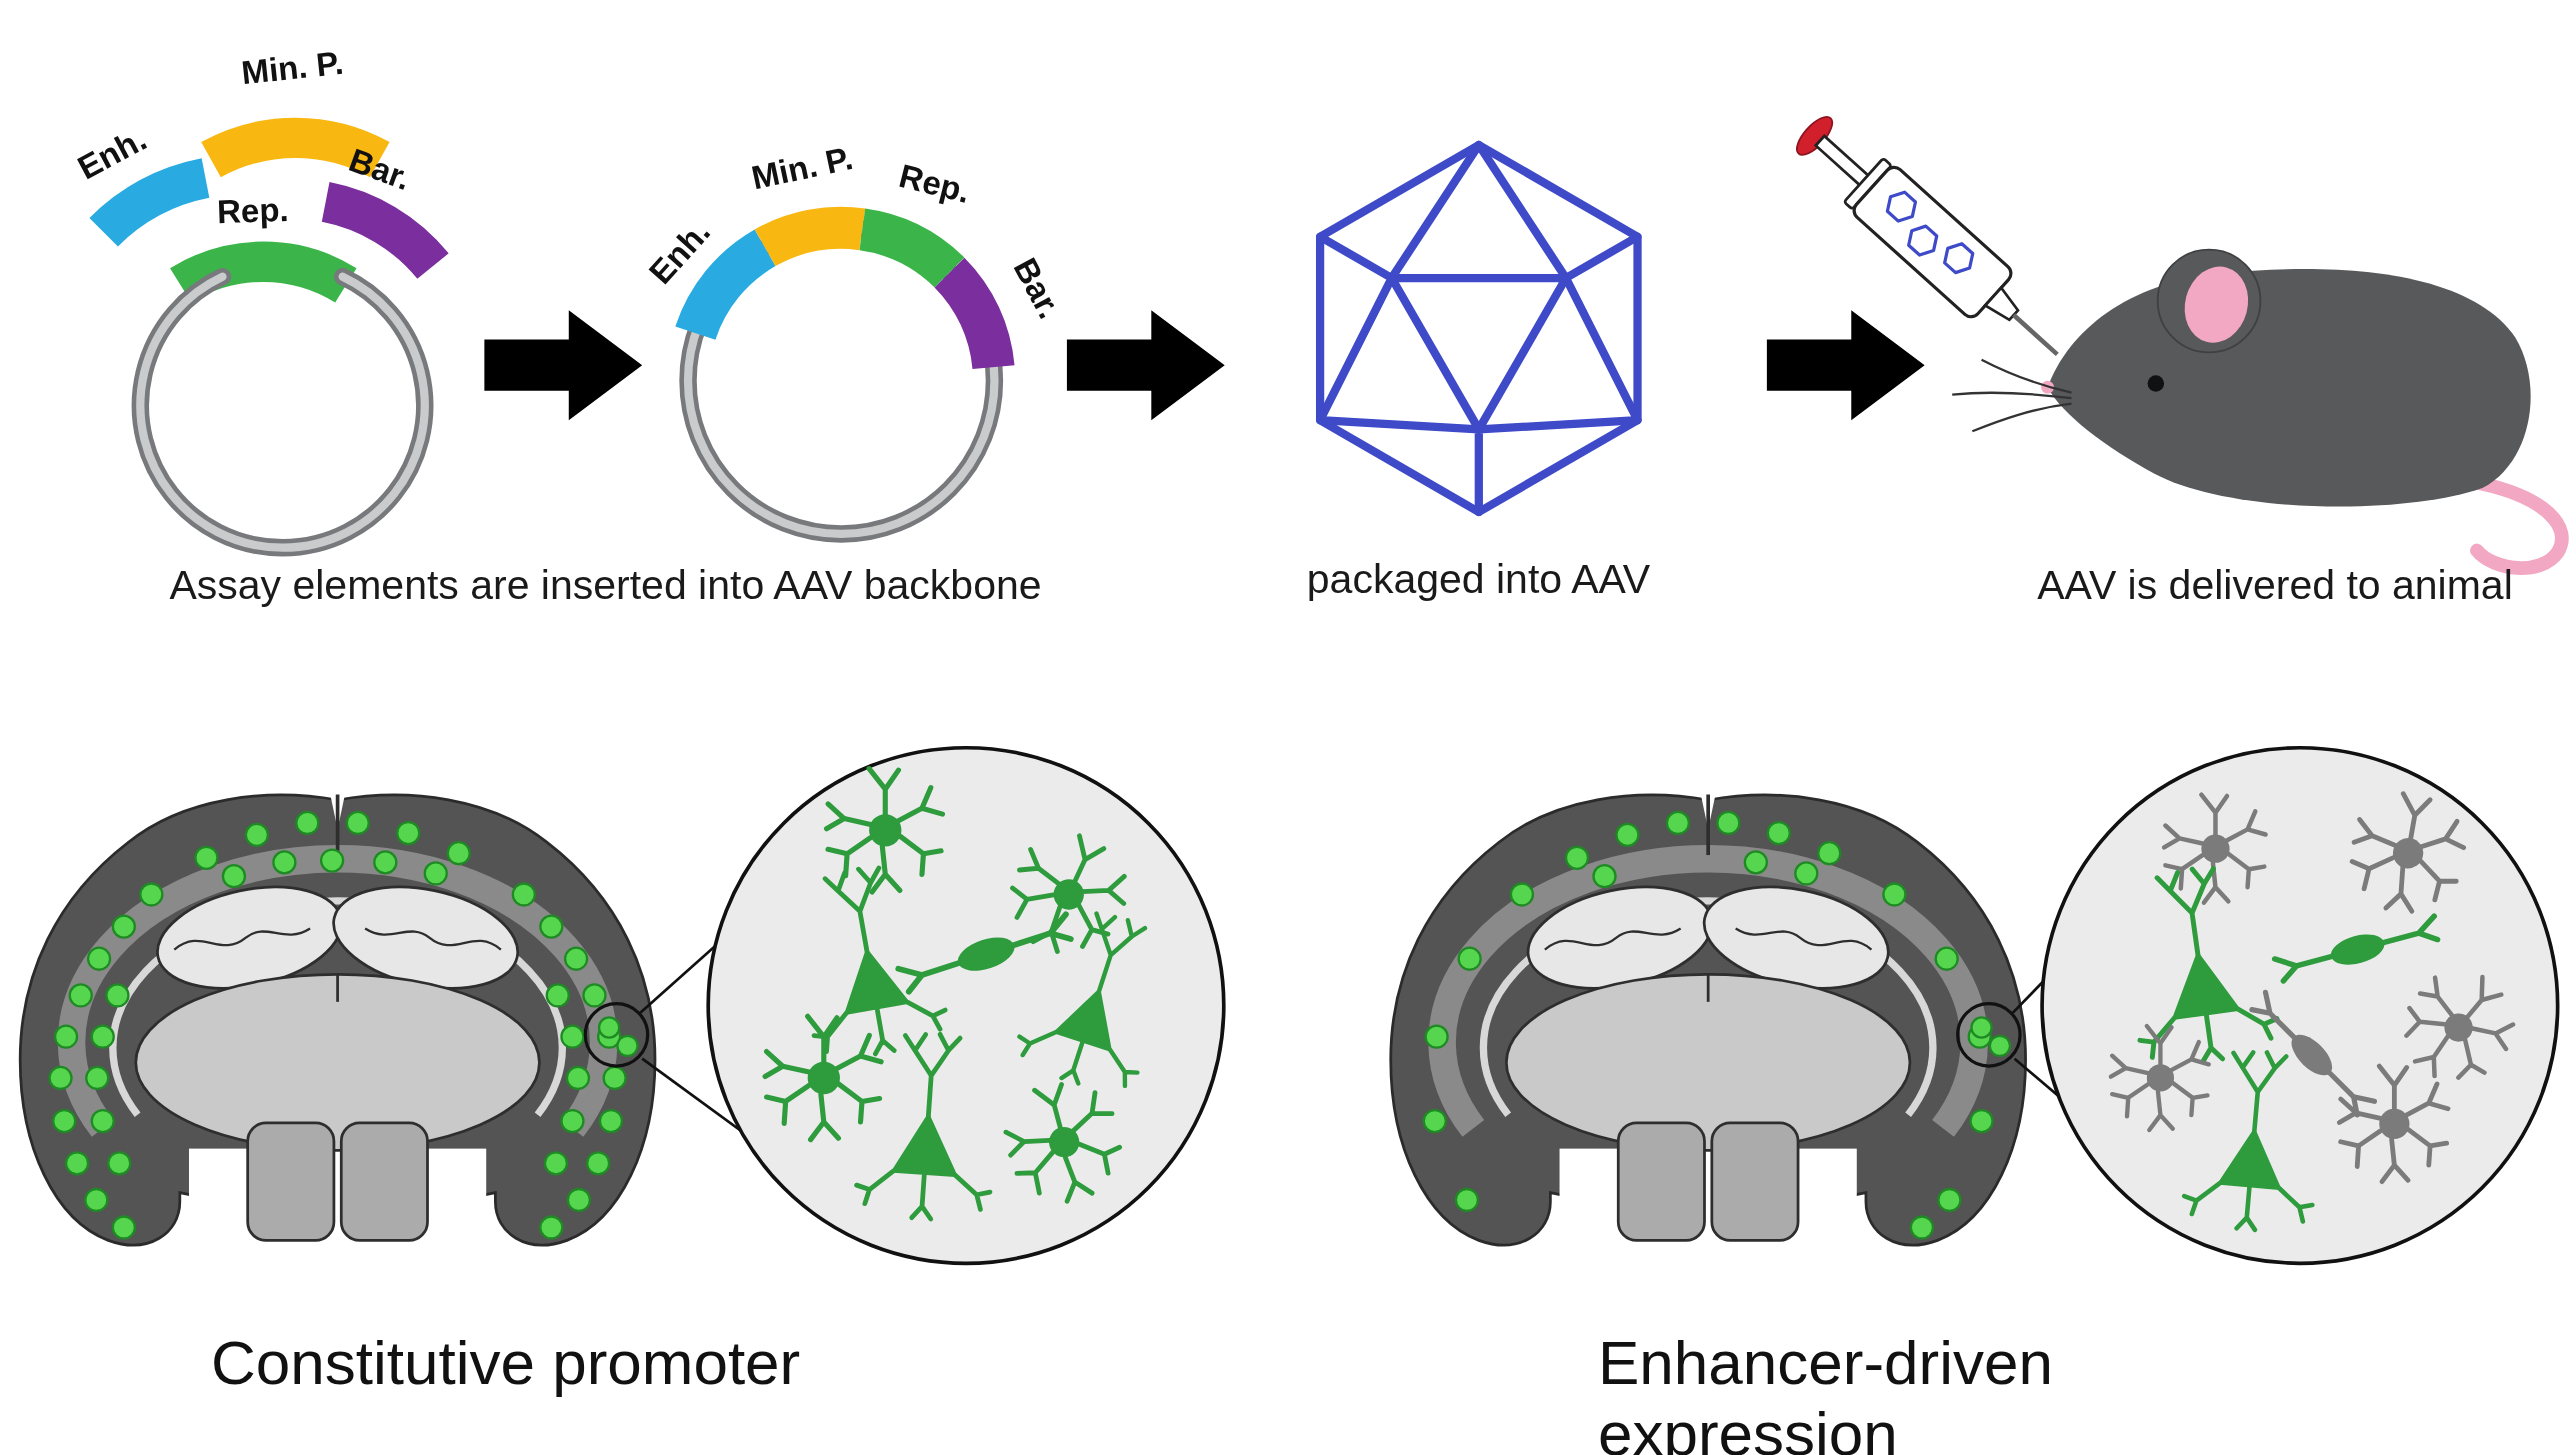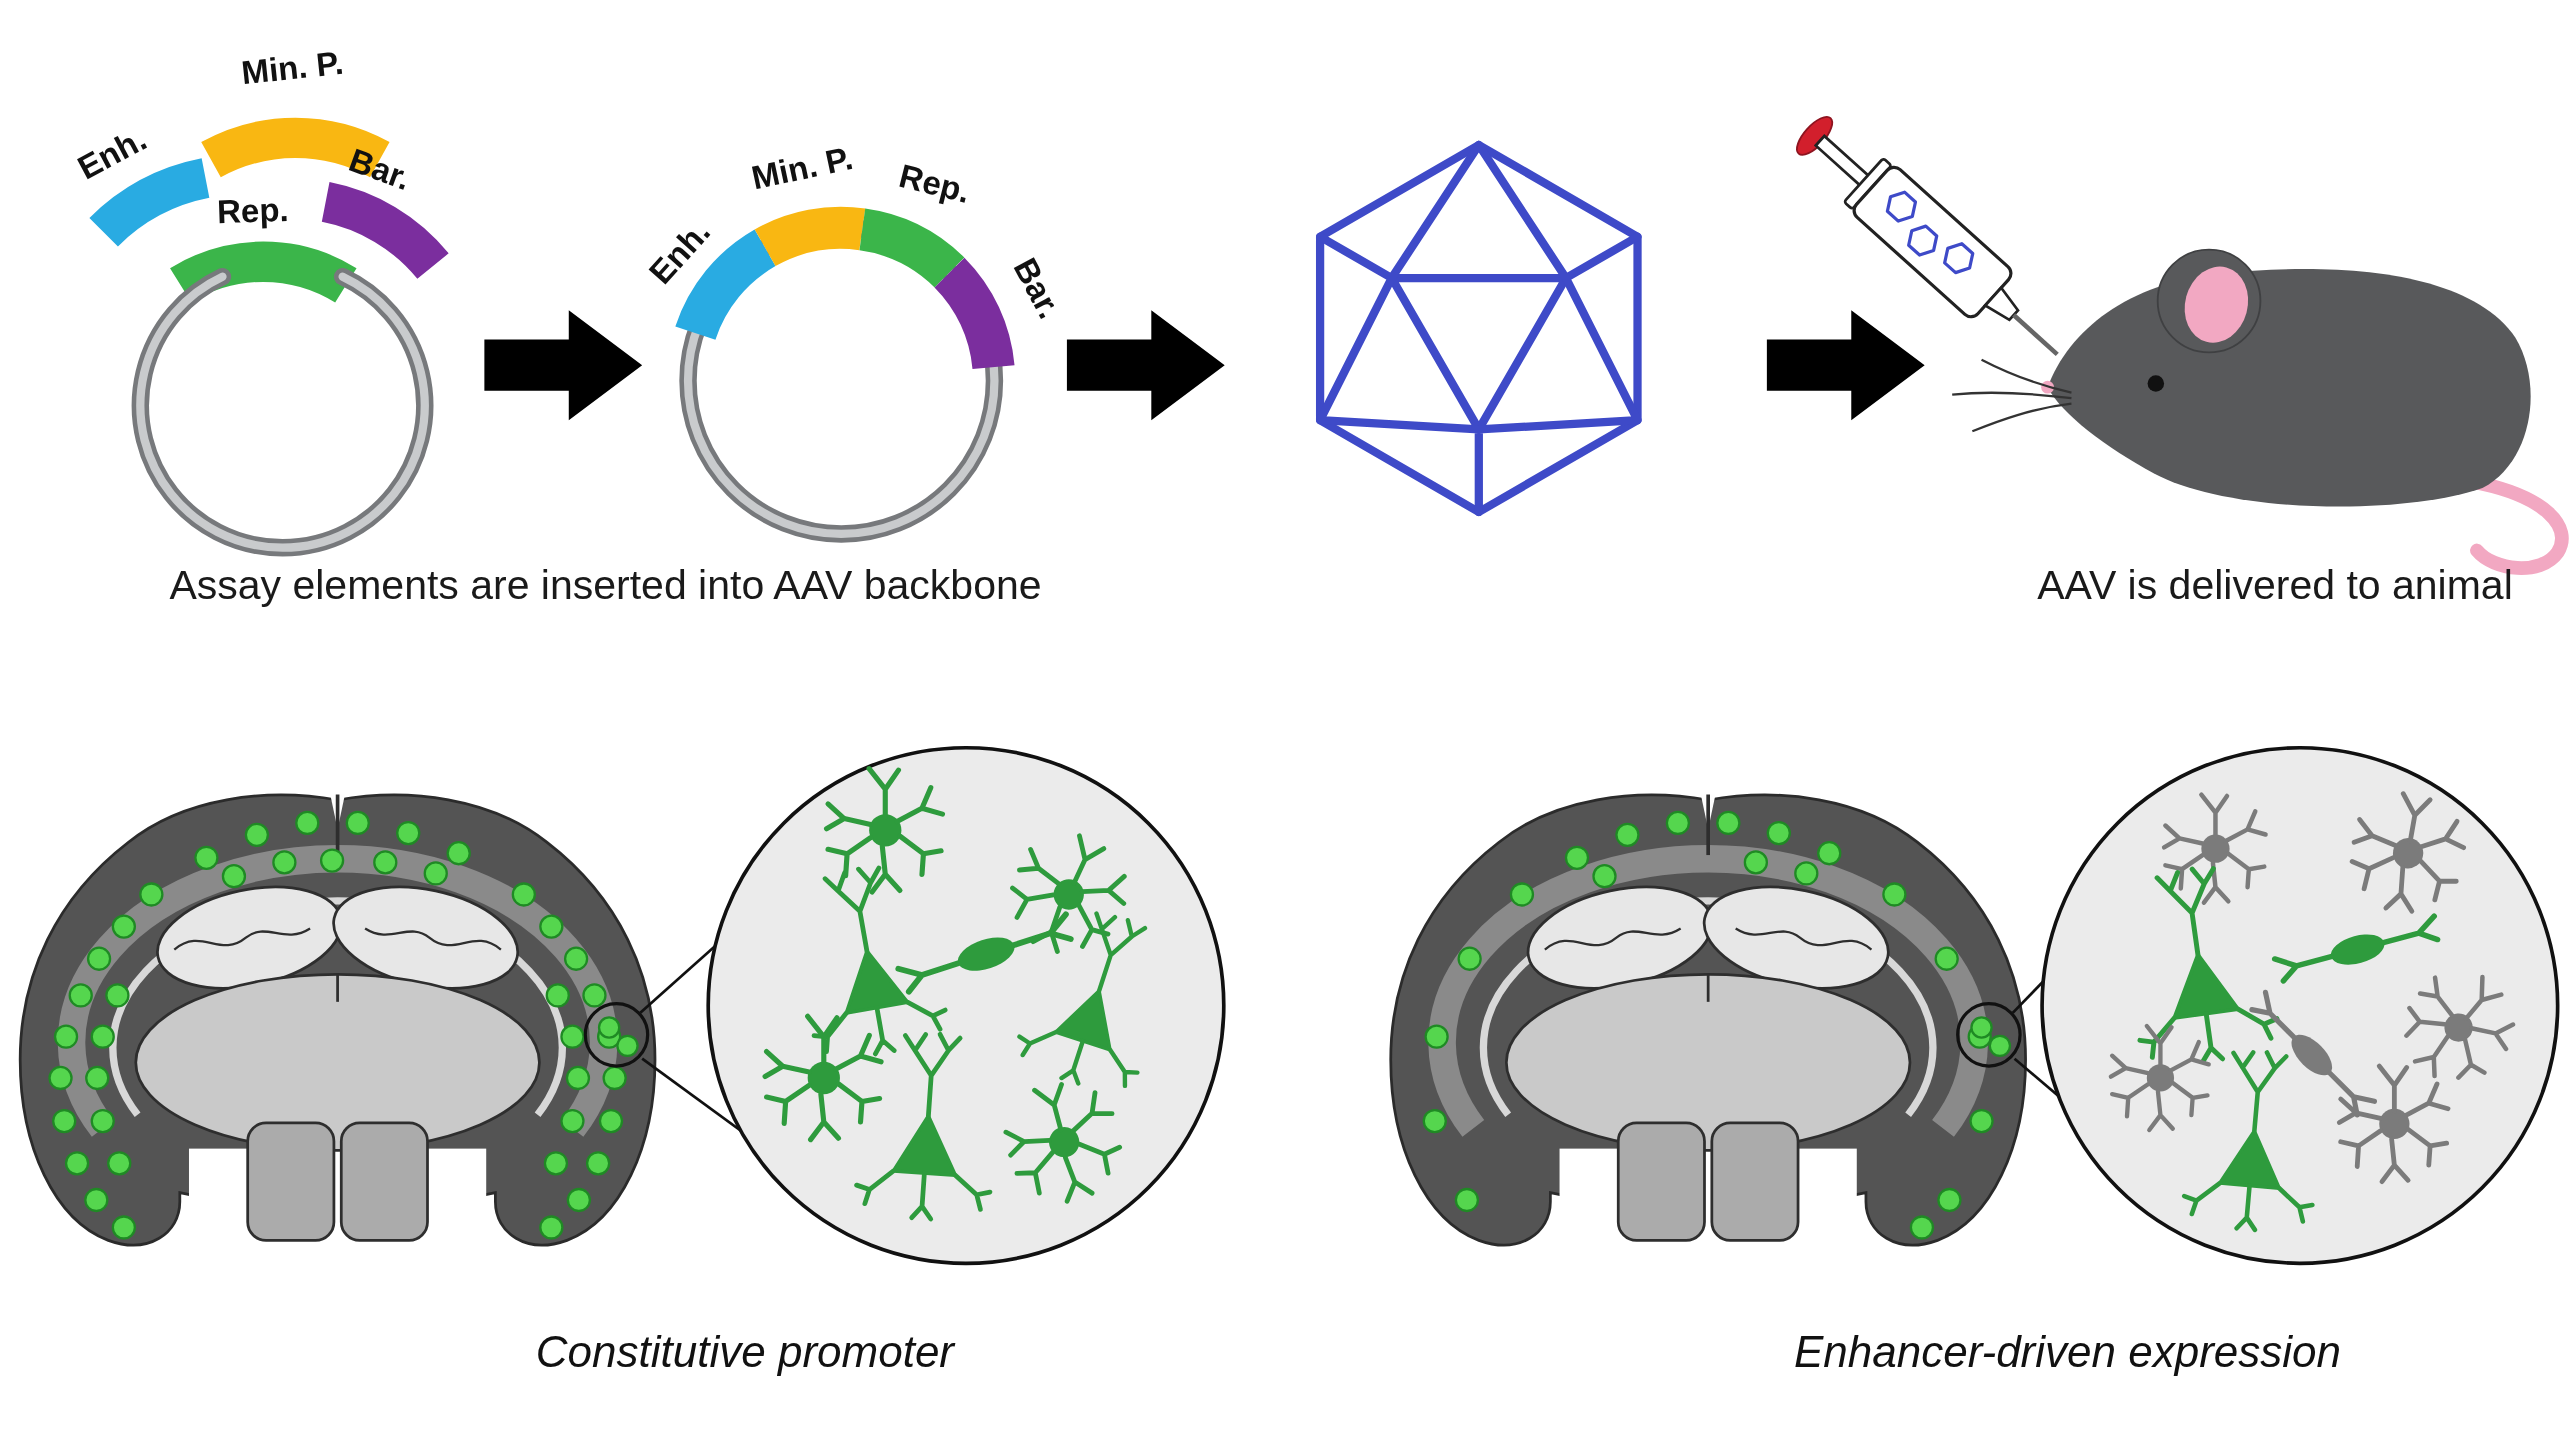--- a/index.html
+++ b/index.html
@@ -1,20 +1,20 @@
 <!DOCTYPE html>
 <html style="--enh: #29ABE2; --minp: #F9B712; --rep: #3BB54A; --bar: #7B2E9E; --backbone-outer: #77797C; --backbone-inner: #C9CBCD; --capsid: #3E4AC8; --arrow: #000000; --mouse: #58595B; --pink: #F2A8C2; --dot-green-fill: #55D64E; --dot-green-stroke: #1F8A24; --neuron-green: #2E9B3D; --neuron-gray: #7B7B7B; --cortex-dark: #545454; --cortex-mid: #8A8A8A; --inner-light: #C9C9C9; --hippo-light: #E7E7E7; --lobe-gray: #ABABAB; --mag-bg: #EBEBEB;font-size:14.7px"><head>
 <meta charset="utf-8">
 <style>
   html,body{margin:0;padding:0;background:#fff;}
   #canvas{position:relative;width:2576px;height:1456px;background:#fff;overflow:hidden;
           font-family:"Liberation Sans", sans-serif;}
   svg{position:absolute;left:0;top:0;}
   .caption{position:absolute;text-align:center;color:#1a1a1a;font-size:41px;line-height:1.32;}
-  .panel-label{position:absolute;text-align:right;color:#111;font-size:44px;font-style:italic;}
+  .panel-label{position:absolute;text-align:left;color:#111;font-size:62px;}
   .piece-label{font:bold 36px "Liberation Sans", sans-serif;fill:#111;text-anchor:middle;}
   .ring-outer{fill:none;stroke:var(--backbone-outer);stroke-width:19;stroke-linecap:round;}
   .ring-inner{fill:none;stroke:var(--backbone-inner);stroke-width:9;stroke-linecap:round;}
   .seg{fill:none;stroke-width:46;}
   .piece{fill:none;stroke-width:44;}
   .s-enh{stroke:var(--enh);} .s-minp{stroke:var(--minp);} .s-rep{stroke:var(--rep);} .s-bar{stroke:var(--bar);}
   .arrow{fill:var(--arrow);}
   .capsid{fill:none;stroke:var(--capsid);stroke-width:9;stroke-linejoin:round;stroke-linecap:round;}
   .capsid-hex{fill:none;stroke:var(--capsid);stroke-width:3.5;stroke-linejoin:round;}
   .outline{stroke:#2b2b2b;stroke-width:3;}
@@ -238,20 +238,21 @@
     <use href="#stellate" class="cell-gray" transform="translate(2680,1120) rotate(40) scale(1.4)"></use>
     <use href="#bipolar" class="cell-gray" transform="translate(2520,1150) rotate(45) scale(1.4)"></use>
     <use href="#stellate" class="cell-gray" transform="translate(2355,1175) scale(1.35)"></use>
     <use href="#pyr" class="cell-green" transform="translate(2455,1260) rotate(5) scale(1.25)"></use>
     <use href="#stellate" class="cell-gray" transform="translate(2610,1225) scale(1.5)"></use>
   </g>
 </svg>
 
   <div class="caption" style="left:101px;top:558px;width:1009px;">Assay elements are inserted into AAV backbone</div>
   <div class="caption" style="left:1249px;top:552px;width:459px;">
+    <div>packaged into AAV</div>
   </div>
   <div class="caption" style="left:1963px;top:558px;width:624px;">AAV is delivered to animal</div>
 
   <div class="panel-label" style="left:211px;top:1327px;width:743px;">Constitutive promoter</div>
   <div class="panel-label" style="left:1598px;top:1327px;width:743px;">Enhancer-driven expression</div>
 
 </div>
 
 
 </body></html>

